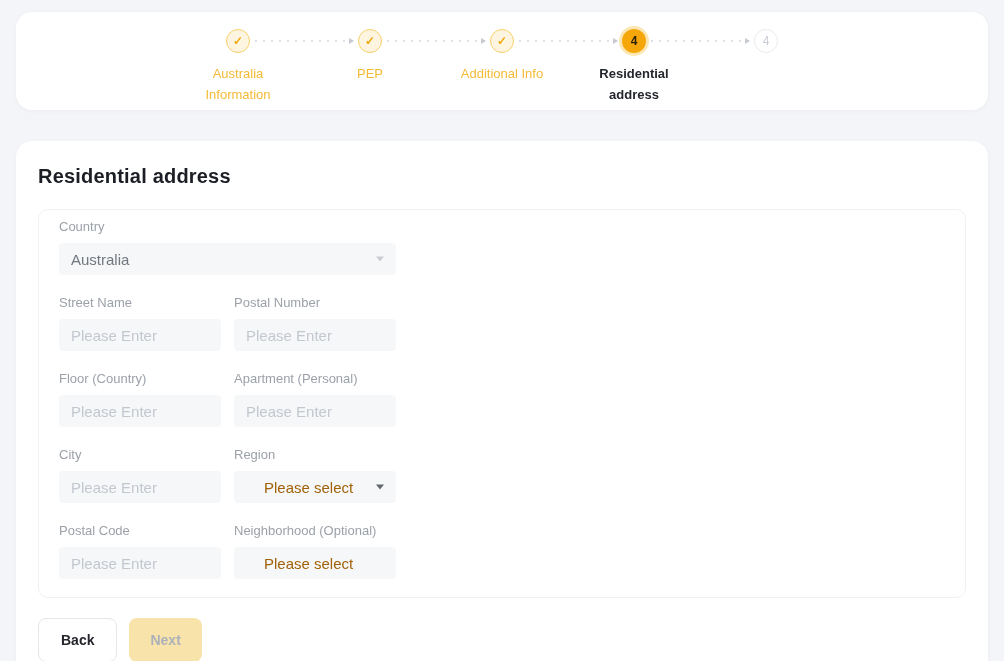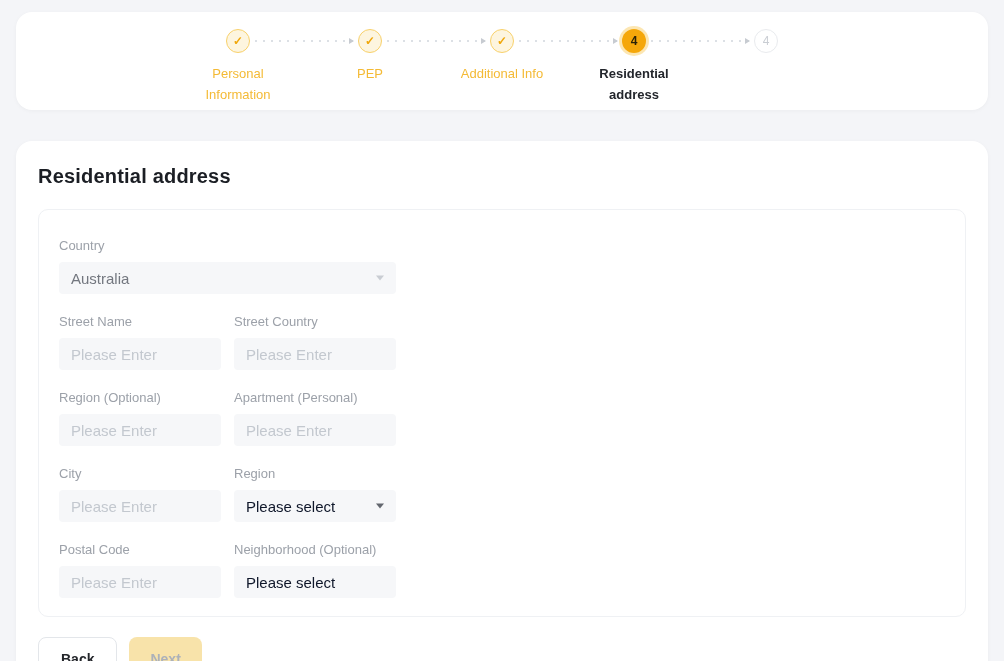--- a/index.html
+++ b/index.html
@@ -87,21 +87,21 @@
   .form-title {
     font-size: 20px;
     font-weight: 700;
     color: #1B1E24;
     letter-spacing: 0.2px;
     margin-bottom: 21px;
   }
   .fieldset {
     border: 1px solid #EFF1F4;
     border-radius: 10px;
-    padding: 28px 20px 18px 20px;
+    padding: 9px 20px 18px 20px;
   }
   .form-col { width: 337px; }
   .form-row { margin-bottom: 20px; }
   .form-row:last-child { margin-bottom: 0; }
   .two-col { display: flex; gap: 13px; }
   .field { flex: 1; min-width: 0; }
   .field-label {
     font-size: 13px;
     color: #9CA1A9;
     margin-bottom: 9px;
@@ -118,21 +118,21 @@
     width: 100%;
   }
   input.control {
     border: none;
     outline: none;
     color: #404040;
     font-family: "Liberation Sans", sans-serif;
   }
   input.control::placeholder { color: #C3C8CF; }
   .select-value { color: #73777F; }
-  .select-placeholder { color: #0f172a; }
+  .select-placeholder { color: #a16207; margin-left: 18px; }
   .caret {
     position: absolute;
     right: 12px;
     top: 50%;
     transform: translateY(-50%);
     width: 0; height: 0;
     border-left: 4px solid transparent;
     border-right: 4px solid transparent;
     border-top: 5px solid #C9CDD3;
   }
@@ -167,21 +167,21 @@
 
 <div class="card stepper-card">
   <div class="steps">
     <div class="connector c1"></div>
     <div class="connector c2"></div>
     <div class="connector c3"></div>
     <div class="connector c4"></div>
 
     <div class="step completed">
       <div class="step-circle">✓</div>
-      <div class="step-label">Personal Information</div>
+      <div class="step-label">Australia Information</div>
     </div>
     <div class="step completed">
       <div class="step-circle">✓</div>
       <div class="step-label">PEP</div>
     </div>
     <div class="step completed">
       <div class="step-circle">✓</div>
       <div class="step-label">Additional Info</div>
     </div>
     <div class="step current">
@@ -209,28 +209,28 @@
           </div>
         </div>
       </div>
 
       <div class="form-row two-col">
         <div class="field">
           <div class="field-label">Street Name</div>
           <input class="control" type="text" placeholder="Please Enter" style="">
         </div>
         <div class="field">
-          <div class="field-label">Street Country</div>
-          <input class="control" type="text" placeholder="Please Enter" style="">
-        </div>
-      </div>
-
-      <div class="form-row two-col">
-        <div class="field">
-          <div class="field-label">Region (Optional)</div>
+          <div class="field-label">Postal Number</div>
+          <input class="control" type="text" placeholder="Please Enter" style="">
+        </div>
+      </div>
+
+      <div class="form-row two-col">
+        <div class="field">
+          <div class="field-label">Floor (Country)</div>
           <input class="control" type="text" placeholder="Please Enter" style="">
         </div>
         <div class="field">
           <div class="field-label">Apartment (Personal)</div>
           <input class="control" type="text" placeholder="Please Enter" style="">
         </div>
       </div>
 
       <div class="form-row two-col">
         <div class="field">

